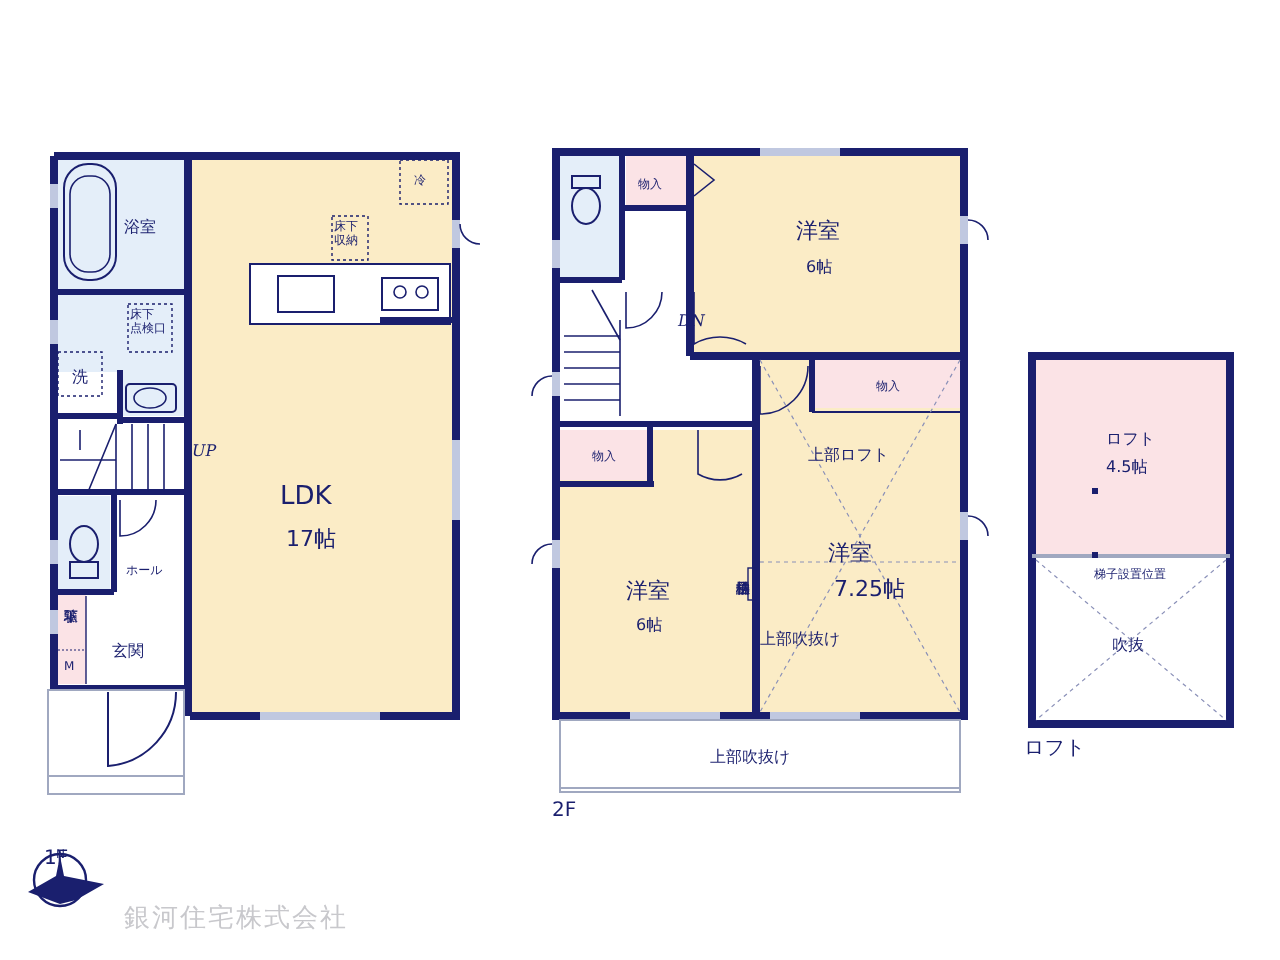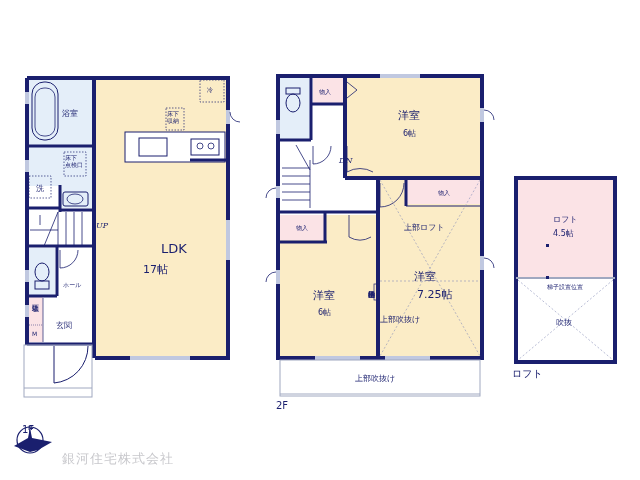--- a/index.html
+++ b/index.html
@@ -188,21 +188,21 @@
 </svg>
 
 <div class="lbl sm" style="left:62px;top:108px;">浴室</div>
 <div class="lbl xs" style="left:167px;top:110px;width:16px;white-space:pre-line;line-height:7px;">床下
 収納</div>
 <div class="lbl xs" style="left:207px;top:86px;">冷</div>
 <div class="lbl xs" style="left:65px;top:154px;width:20px;white-space:pre-line;line-height:7px;">床下
 点検口</div>
 <div class="lbl sm" style="left:36px;top:183px;">洗</div>
 <div class="lbl sm" style="left:96px;top:221px;font-style:italic;font-family:'DejaVu Serif',serif;">UP</div>
-<div class="lbl lg" style="left:140px;top:241px;margin-left:21px;">LDK</div>
+<div class="lbl lg" style="left:140px;top:241px;">LDK</div>
 <div class="lbl md" style="left:143px;top:262px;">17帖</div>
 <div class="lbl xs" style="left:63px;top:281px;">ホール</div>
 <div class="lbl vert" style="left:30px;top:299px;">下駄箱</div>
 <div class="lbl xs" style="left:32px;top:330px;">M</div>
 <div class="lbl sm" style="left:56px;top:320px;">玄関</div>
 <div class="floorlbl" style="left:22px;top:424px;">1F</div>
 
 <div class="lbl xs" style="left:319px;top:88px;">物入</div>
 <div class="lbl md" style="left:398px;top:108px;">洋室</div>
 <div class="lbl sm" style="left:403px;top:128px;">6帖</div>

